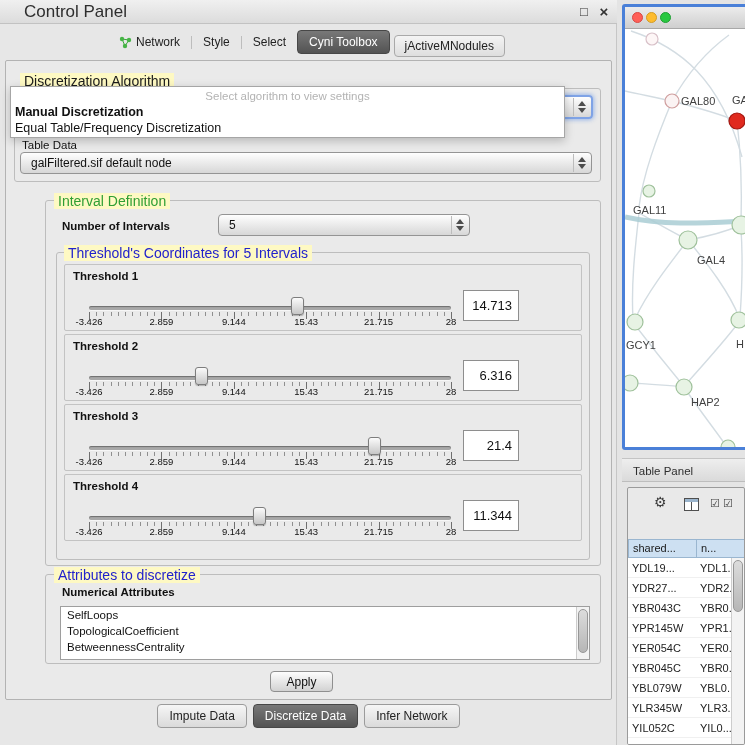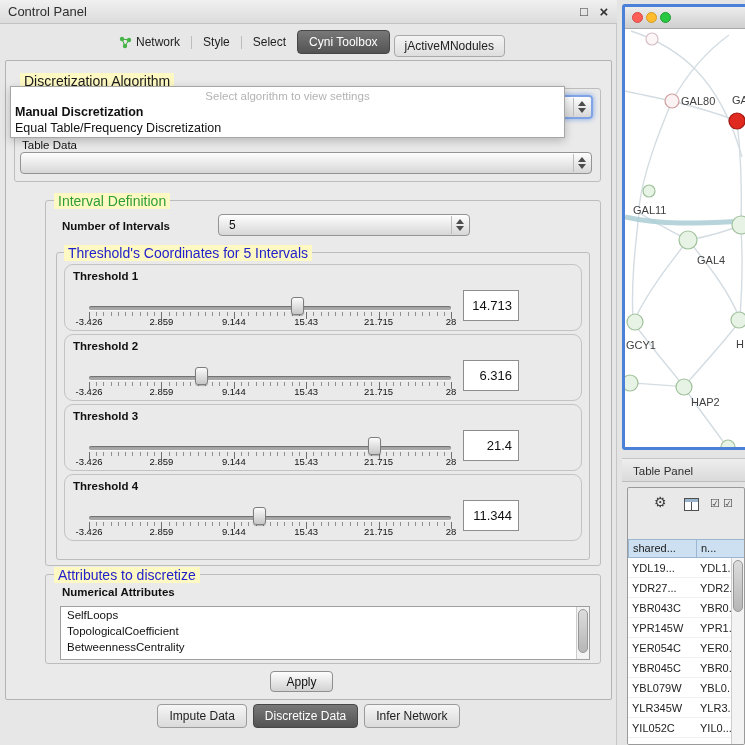--- a/index.html
+++ b/index.html
@@ -5,21 +5,21 @@
   *{margin:0;padding:0;box-sizing:border-box;}
   html,body{width:745px;height:745px;overflow:hidden;background:#e4e4e4;
     font-family:"Liberation Sans","DejaVu Sans",sans-serif;color:#1a1a1a;}
   #app{position:relative;width:745px;height:745px;overflow:hidden;}
   .abs{position:absolute;}
 
   
   .cp-bg{left:0;top:0;width:617px;height:745px;background:#e7e7e7;border-right:1px solid #c6c6c6;}
   .cp-titlebar{left:0;top:0;width:617px;height:24px;background:linear-gradient(#f0f0f0,#dcdcdc);
     border-bottom:1px solid #c2c2c2;}
-  .cp-title{position:absolute;left:8px;top:0;line-height:24px;font-size:13px;color:#2e2e2e;}
+  .cp-title{position:absolute;left:24px;top:0;line-height:24px;font-size:17px;color:#2e2e2e;}
   .winbtn{position:absolute;top:3px;width:16px;height:17px;text-align:center;font-size:13px;
     line-height:17px;color:#333;cursor:default;}
   .tabrow{left:0;top:27px;width:617px;height:30px;display:flex;align-items:center;justify-content:center;gap:4px;}
   .tab-plain{font-size:12px;color:#222;padding:3px 7px;display:flex;align-items:center;gap:4px;}
   .tab-sep{width:1px;height:13px;background:#bdbdbd;}
   .tab-dark{background:linear-gradient(#787878,#535353);border:1px solid #474747;border-radius:4px;
     color:#fff;font-size:12px;padding:4px 11px;}
   .tab-bordered{background:linear-gradient(#f4f4f4,#dedede);border:1px solid #a9a9a9;border-radius:4px;
     font-size:12px;padding:3px 10px;color:#222;margin-top:8px;}
   .main-panel{left:5px;top:60px;width:607px;height:640px;background:#eaeaea;
@@ -46,21 +46,21 @@
   .overlay{left:10px;top:86px;width:555px;height:52px;background:#fff;border:1px solid #a6a6a6;
     box-shadow:0 3px 9px rgba(0,0,0,.22);z-index:40;padding-top:2px;}
   .ov-header{height:15px;line-height:15px;text-align:center;color:#b3b3b3;font-size:11.5px;}
   .ov-opt{height:16px;line-height:16px;font-size:12.5px;padding-left:4px;color:#111;}
   .ov-opt.bold{font-weight:bold;}
 
   .field-label{position:absolute;font-size:11.5px;color:#111;}
   .bold-label{position:absolute;font-size:11.5px;font-weight:bold;color:#111;}
 
   
-  .thr-box{position:absolute;left:64px;width:518px;height:67px;border:1px solid #c3c3c3;border-radius:9px;background:#eaeaea;padding-left:44px;}
+  .thr-box{position:absolute;left:64px;width:518px;height:67px;border:1px solid #c3c3c3;border-radius:2px;background:#eaeaea;padding-left:44px;}
   .thr-label{position:absolute;left:8px;top:5px;font-size:11.5px;font-weight:bold;color:#111;}
   .slider{position:absolute;left:24px;top:32px;width:362px;height:22px;}
   .track{position:absolute;left:0;top:9px;width:362px;height:4px;background:#a8a8a8;
     border-radius:2px;box-shadow:inset 0 1px 1px rgba(0,0,0,.35),0 1px 0 #f6f6f6;}
   .ticks-min{position:absolute;left:0;top:15px;width:362px;height:4px;
     background:repeating-linear-gradient(to right,#8f8f8f 0 1px,transparent 1px 7.24px);}
   .ticks-maj{position:absolute;left:0;top:15px;width:363px;height:7px;
     background:repeating-linear-gradient(to right,#6f6f6f 0 1px,transparent 1px 72.4px);}
   .thumb{position:absolute;top:0;width:13px;height:18px;background:linear-gradient(#fbfbfb,#c7c7c7);
     border:1px solid #7d7d7d;border-radius:3px;box-shadow:0 1px 1px rgba(0,0,0,.25);}
@@ -168,20 +168,21 @@
   </div>
 
   <div class="abs overlay">
     <div class="ov-header">Select algorithm to view settings</div>
     <div class="ov-opt bold">Manual Discretization</div>
     <div class="ov-opt">Equal Table/Frequency Discretization</div>
   </div>
 
   <span class="field-label" style="left:22px;top:139px;">Table Data</span>
   <div class="combo" style="left:20px;top:152px;width:572px;height:22px;">
+    <span class="val">galFiltered.sif default node</span>
     <span class="stepper">
       <i class="tri-up"></i>
       <i class="tri-down"></i>
     </span>
   </div>
 
   <span class="group-title gt-green" style="left:54px;top:193px;">Interval Definition</span>
   <div class="abs group" style="left:45px;top:200px;width:556px;height:366px;"></div>
 
   <span class="bold-label" style="left:62px;top:220px;">Number of Intervals</span>

